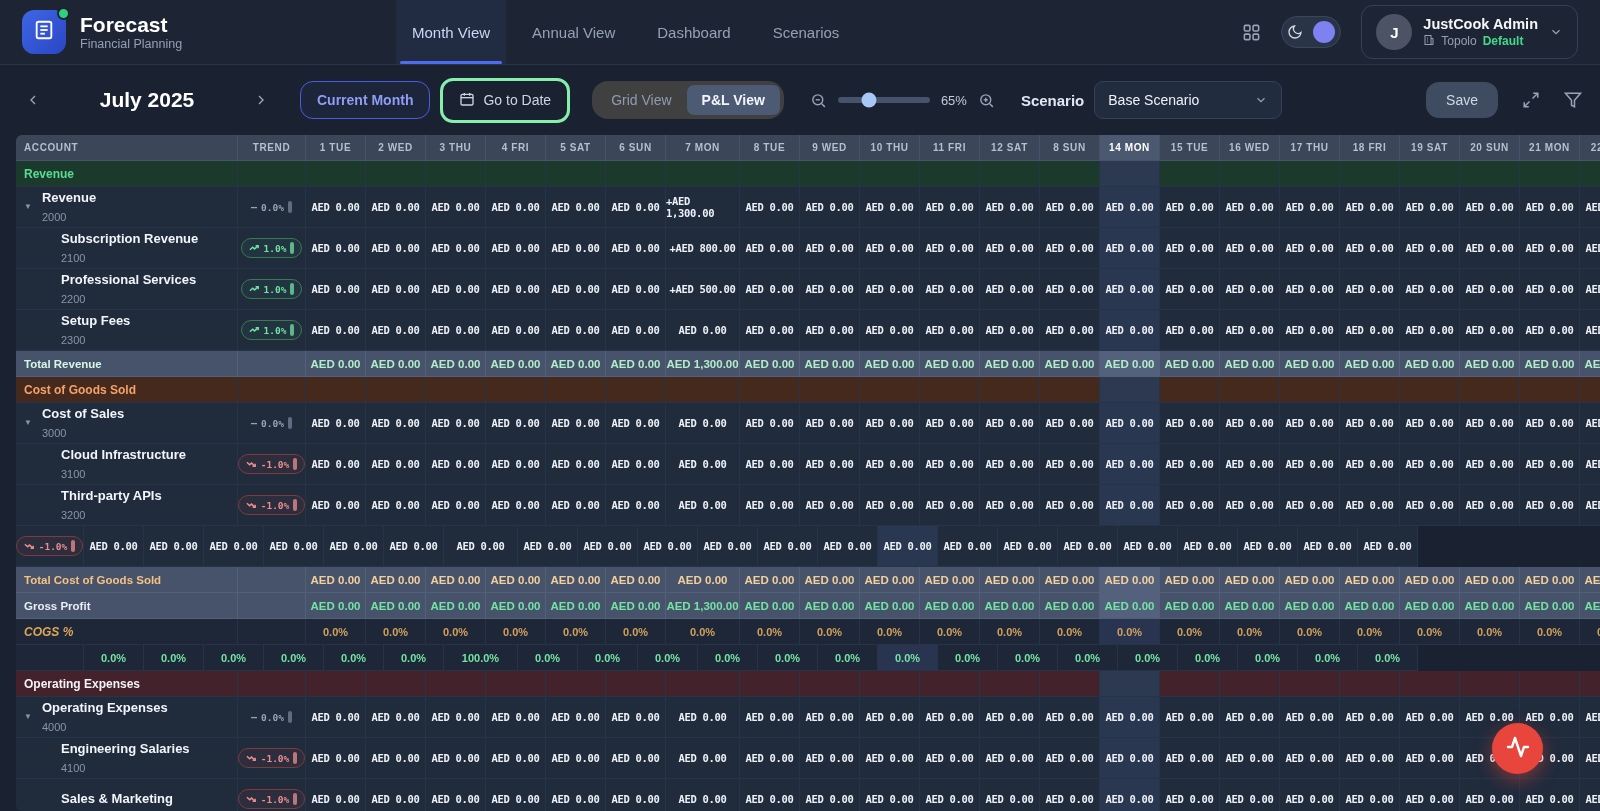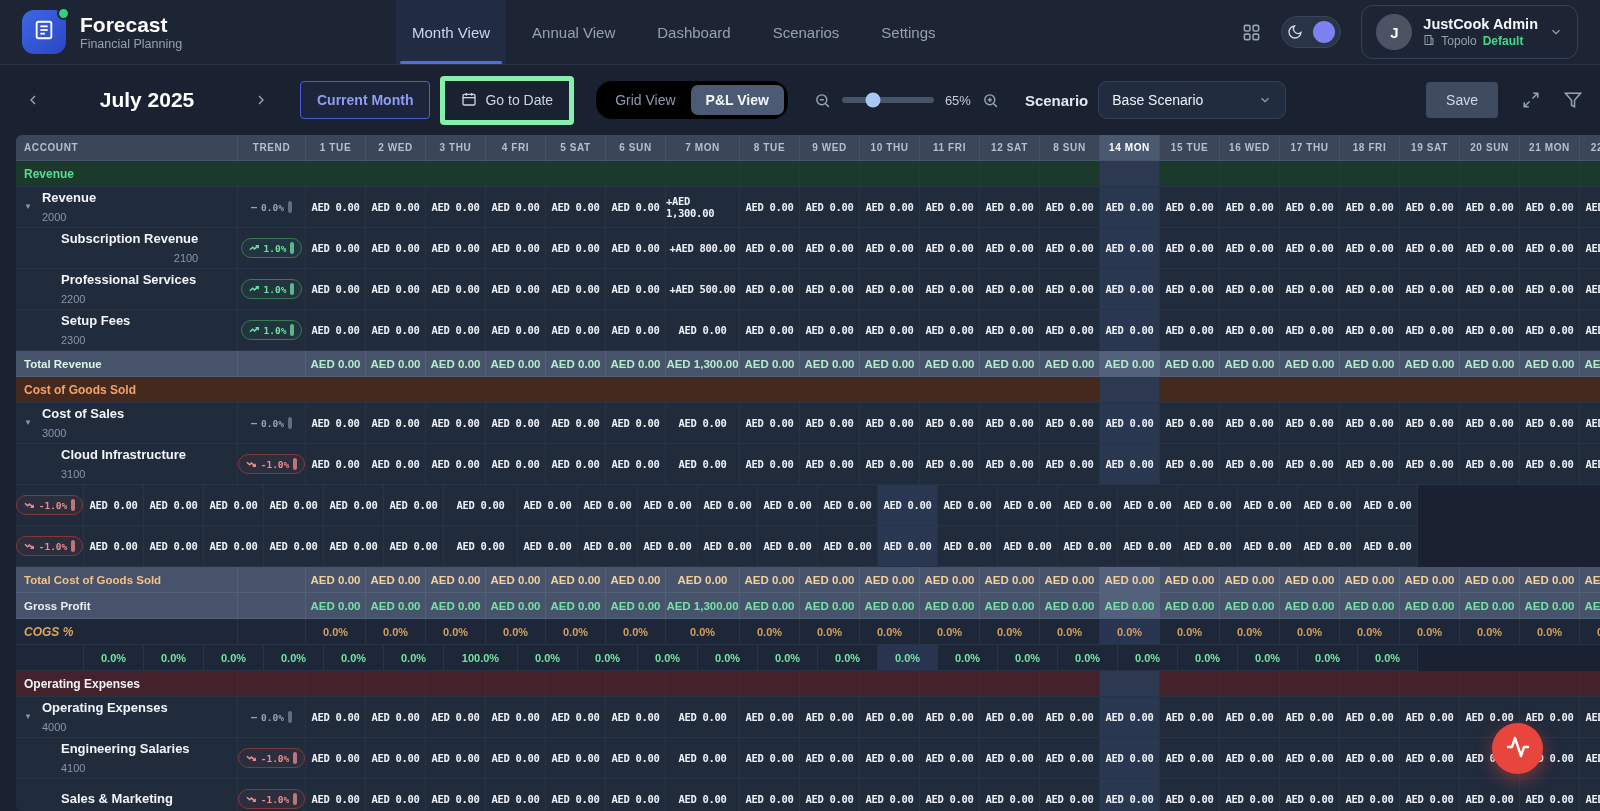--- a/index.html
+++ b/index.html
@@ -32,25 +32,25 @@
   .avatar { width:36px; height:36px; border-radius:50%; background:#4b5365; color:#fff; font-weight:bold;
             font-size:15px; display:flex; align-items:center; justify-content:center; }
   .user-name { font-size:14.5px; font-weight:bold; color:#f4f6f9; line-height:1.25; }
   .user-meta { display:flex; align-items:center; gap:6px; font-size:12px; color:#93a0b3; }
   .badge-green { color:#43d98a; font-weight:bold; }
 
   
   .toolbar { height:70px; display:flex; align-items:center; padding:0 18px; gap:10px; }
   .chev-btn { width:30px; height:30px; display:flex; align-items:center; justify-content:center; color:#9aa7b8; cursor:pointer; }
   .month-title { font-size:21px; font-weight:bold; color:#fff; width:178px; text-align:center; }
-  .btn { border-radius:4px; font-size:14px; padding:10px 16px; display:flex; align-items:center; gap:8px; cursor:pointer; white-space:nowrap; }
+  .btn { border-radius:13px; font-size:14px; padding:10px 16px; display:flex; align-items:center; gap:8px; cursor:pointer; white-space:nowrap; }
   .btn-indigo { border:1px solid #4c5ce0; color:#8f9df5; font-weight:600; background:rgba(77,93,228,0.05); margin-left:14px; }
-  .btn-ghost  { border:5px solid #86efac; color:#ccd5e3; }
+  .btn-ghost  { border:3px solid #86efac; color:#ccd5e3; }
   .btn-solid  { background:#3f4b61; color:#cfd8e6; border:none; padding:10px 20px; }
-  .seg-wrap { display:flex; background:#000000; border-radius:16px; padding:4px; margin-left:12px; }
+  .seg-wrap { display:flex; background:#404040; border-radius:16px; padding:4px; margin-left:12px; }
   .seg { padding:7px 15px; font-size:14px; color:#8e9bb0; border-radius:7px; cursor:pointer; }
   .seg.active { background:#4c5a73; color:#f2f5fa; font-weight:600; }
   .zoom-group { display:flex; align-items:center; gap:11px; margin-left:16px; }
   .slider { position:relative; width:92px; height:6px; background:#45536b; border-radius:3px; cursor:pointer; }
   .slider-knob { position:absolute; top:50%; left:34%; transform:translate(-50%,-50%); width:15px; height:15px;
                  border-radius:50%; background:#a7c8f5; }
   .zoom-pct { font-size:13px; color:#c2cbd9; }
   .scenario-label { font-size:15px; font-weight:600; color:#e2e8f2; margin-left:16px; }
   .select { width:188px; background:#222c3f; border:1px solid #33405a; border-radius:9px; padding:10px 13px;
             display:flex; align-items:center; justify-content:space-between; font-size:14px; color:#eef2f8; cursor:pointer; }
@@ -136,21 +136,20 @@
     <div>
       <div class="app-name">Forecast</div>
       <div class="app-sub">Financial Planning</div>
     </div>
 
     <div class="nav">
         <div class="tab active">Month View</div>
         <div class="tab">Annual View</div>
         <div class="tab">Dashboard</div>
         <div class="tab">Scenarios</div>
-        <div class="tab">Settings</div>
       </div>
 
     <div class="top-right">
       <span class="icon-plain">
         <svg width="19" height="19" viewBox="0 0 24 24" fill="none" stroke="currentColor" stroke-width="2">
           <rect x="3" y="3" width="7" height="7" rx="1.5"></rect>
             <rect x="14" y="3" width="7" height="7" rx="1.5"></rect>
           <rect x="3" y="14" width="7" height="7" rx="1.5"></rect>
             <rect x="14" y="14" width="7" height="7" rx="1.5"></rect>
         </svg>
@@ -396,21 +395,21 @@
           </div>
           <div class="c day">
             <span class="mono-val">AED 0.00</span>
           </div>
           <div class="c day">
             <span class="mono-val">AED 0.00</span>
           </div>
         </div>
         <div class="row arow">
       <div class="c account">
-            <div class="acct-child" style="display:flex;align-items:center;text-align:right;">
+            <div class="acct-child" style="display:flex;align-items:center;">
               <span><span class="acct-name" style="display:block;">Subscription Revenue</span><span class="acct-code">2100</span></span>
             </div>
           </div>
       <div class="c trend">
             <span class="pill up">
               <svg width="11" height="8" viewBox="0 0 12 8">
                 <polyline points="1,6 4,3.2 6,5 10,1.5" fill="none" stroke="currentColor" stroke-width="1.6"></polyline>
                 <polyline points="7.2,1.5 10,1.5 10,4.2" fill="none" stroke="currentColor" stroke-width="1.6"></polyline>
               </svg>
               <span>1.0%</span>
@@ -824,20 +823,103 @@
             <span class="mono-val">AED 0.00</span>
           </div>
           <div class="c day">
             <span class="mono-val">AED 0.00</span>
           </div>
         </div>
         <div class="row arow">
       <div class="c account">
             <div class="acct-child" style="display:flex;align-items:center;">
               <span><span class="acct-name" style="display:block;">Cloud Infrastructure</span><span class="acct-code">3100</span></span>
+            </div>
+          </div>
+      <div class="c trend">
+            <span class="pill down">
+              <svg width="11" height="8" viewBox="0 0 12 8">
+                <polyline points="1,2 4,4.8 6,3 10,6.5" fill="none" stroke="currentColor" stroke-width="1.6"></polyline>
+                <polyline points="7.2,6.5 10,6.5 10,3.8" fill="none" stroke="currentColor" stroke-width="1.6"></polyline>
+              </svg>
+              <span>-1.0%</span>
+              <span class="mini-bar"></span>
+            </span>
+          </div>
+          <div class="c day">
+            <span class="mono-val">AED 0.00</span>
+          </div>
+          <div class="c day">
+            <span class="mono-val">AED 0.00</span>
+          </div>
+          <div class="c day">
+            <span class="mono-val">AED 0.00</span>
+          </div>
+          <div class="c day">
+            <span class="mono-val">AED 0.00</span>
+          </div>
+          <div class="c day">
+            <span class="mono-val">AED 0.00</span>
+          </div>
+          <div class="c day">
+            <span class="mono-val">AED 0.00</span>
+          </div>
+          <div class="c day wide">
+            <span class="mono-val">AED 0.00</span>
+          </div>
+          <div class="c day">
+            <span class="mono-val">AED 0.00</span>
+          </div>
+          <div class="c day">
+            <span class="mono-val">AED 0.00</span>
+          </div>
+          <div class="c day">
+            <span class="mono-val">AED 0.00</span>
+          </div>
+          <div class="c day">
+            <span class="mono-val">AED 0.00</span>
+          </div>
+          <div class="c day">
+            <span class="mono-val">AED 0.00</span>
+          </div>
+          <div class="c day">
+            <span class="mono-val">AED 0.00</span>
+          </div>
+          <div class="c day today">
+            <span class="mono-val">AED 0.00</span>
+          </div>
+          <div class="c day">
+            <span class="mono-val">AED 0.00</span>
+          </div>
+          <div class="c day">
+            <span class="mono-val">AED 0.00</span>
+          </div>
+          <div class="c day">
+            <span class="mono-val">AED 0.00</span>
+          </div>
+          <div class="c day">
+            <span class="mono-val">AED 0.00</span>
+          </div>
+          <div class="c day">
+            <span class="mono-val">AED 0.00</span>
+          </div>
+          <div class="c day">
+            <span class="mono-val">AED 0.00</span>
+          </div>
+          <div class="c day">
+            <span class="mono-val">AED 0.00</span>
+          </div>
+          <div class="c day">
+            <span class="mono-val">AED 0.00</span>
+          </div>
+        </div>
+        <div class="row arow">
+      <div class="c account">
+            <div class="acct-child" style="display:flex;align-items:center;">
+              <span><span class="acct-name" style="display:block;">Third-party APIs</span><span class="acct-code">3200</span></span>
             </div>
           </div>
       <div class="c trend">
             <span class="pill down">
               <svg width="11" height="8" viewBox="0 0 12 8">
                 <polyline points="1,2 4,4.8 6,3 10,6.5" fill="none" stroke="currentColor" stroke-width="1.6"></polyline>
                 <polyline points="7.2,6.5 10,6.5 10,3.8" fill="none" stroke="currentColor" stroke-width="1.6"></polyline>
               </svg>
               <span>-1.0%</span>
               <span class="mini-bar"></span>
@@ -981,21 +1063,412 @@
           <div class="c day">
             <span class="mono-val">AED 0.00</span>
           </div>
           <div class="c day">
             <span class="mono-val">AED 0.00</span>
           </div>
           <div class="c day">
             <span class="mono-val">AED 0.00</span>
           </div>
         </div>
+        <div class="row trow tot-amber">
+      <div class="c account">Total Cost of Goods Sold</div>
+      <div class="c trend"></div>
+          <div class="c day">
+            <span class="val">AED 0.00</span>
+          </div>
+          <div class="c day">
+            <span class="val">AED 0.00</span>
+          </div>
+          <div class="c day">
+            <span class="val">AED 0.00</span>
+          </div>
+          <div class="c day">
+            <span class="val">AED 0.00</span>
+          </div>
+          <div class="c day">
+            <span class="val">AED 0.00</span>
+          </div>
+          <div class="c day">
+            <span class="val">AED 0.00</span>
+          </div>
+          <div class="c day wide">
+            <span class="val">AED 0.00</span>
+          </div>
+          <div class="c day">
+            <span class="val">AED 0.00</span>
+          </div>
+          <div class="c day">
+            <span class="val">AED 0.00</span>
+          </div>
+          <div class="c day">
+            <span class="val">AED 0.00</span>
+          </div>
+          <div class="c day">
+            <span class="val">AED 0.00</span>
+          </div>
+          <div class="c day">
+            <span class="val">AED 0.00</span>
+          </div>
+          <div class="c day">
+            <span class="val">AED 0.00</span>
+          </div>
+          <div class="c day today">
+            <span class="val">AED 0.00</span>
+          </div>
+          <div class="c day">
+            <span class="val">AED 0.00</span>
+          </div>
+          <div class="c day">
+            <span class="val">AED 0.00</span>
+          </div>
+          <div class="c day">
+            <span class="val">AED 0.00</span>
+          </div>
+          <div class="c day">
+            <span class="val">AED 0.00</span>
+          </div>
+          <div class="c day">
+            <span class="val">AED 0.00</span>
+          </div>
+          <div class="c day">
+            <span class="val">AED 0.00</span>
+          </div>
+          <div class="c day">
+            <span class="val">AED 0.00</span>
+          </div>
+          <div class="c day">
+            <span class="val">AED 0.00</span>
+          </div>
+        </div>
+        <div class="row trow tot-gross">
+      <div class="c account">Gross Profit</div>
+      <div class="c trend"></div>
+          <div class="c day">
+            <span class="val">AED 0.00</span>
+          </div>
+          <div class="c day">
+            <span class="val">AED 0.00</span>
+          </div>
+          <div class="c day">
+            <span class="val">AED 0.00</span>
+          </div>
+          <div class="c day">
+            <span class="val">AED 0.00</span>
+          </div>
+          <div class="c day">
+            <span class="val">AED 0.00</span>
+          </div>
+          <div class="c day">
+            <span class="val">AED 0.00</span>
+          </div>
+          <div class="c day wide">
+            <span class="val">AED 1,300.00</span>
+          </div>
+          <div class="c day">
+            <span class="val">AED 0.00</span>
+          </div>
+          <div class="c day">
+            <span class="val">AED 0.00</span>
+          </div>
+          <div class="c day">
+            <span class="val">AED 0.00</span>
+          </div>
+          <div class="c day">
+            <span class="val">AED 0.00</span>
+          </div>
+          <div class="c day">
+            <span class="val">AED 0.00</span>
+          </div>
+          <div class="c day">
+            <span class="val">AED 0.00</span>
+          </div>
+          <div class="c day today">
+            <span class="val">AED 0.00</span>
+          </div>
+          <div class="c day">
+            <span class="val">AED 0.00</span>
+          </div>
+          <div class="c day">
+            <span class="val">AED 0.00</span>
+          </div>
+          <div class="c day">
+            <span class="val">AED 0.00</span>
+          </div>
+          <div class="c day">
+            <span class="val">AED 0.00</span>
+          </div>
+          <div class="c day">
+            <span class="val">AED 0.00</span>
+          </div>
+          <div class="c day">
+            <span class="val">AED 0.00</span>
+          </div>
+          <div class="c day">
+            <span class="val">AED 0.00</span>
+          </div>
+          <div class="c day">
+            <span class="val">AED 0.00</span>
+          </div>
+        </div>
+        <div class="row prow pct-amber">
+      <div class="c account">COGS %</div>
+      <div class="c trend"></div>
+          <div class="c day">
+            <span class="val">0.0%</span>
+          </div>
+          <div class="c day">
+            <span class="val">0.0%</span>
+          </div>
+          <div class="c day">
+            <span class="val">0.0%</span>
+          </div>
+          <div class="c day">
+            <span class="val">0.0%</span>
+          </div>
+          <div class="c day">
+            <span class="val">0.0%</span>
+          </div>
+          <div class="c day">
+            <span class="val">0.0%</span>
+          </div>
+          <div class="c day wide">
+            <span class="val">0.0%</span>
+          </div>
+          <div class="c day">
+            <span class="val">0.0%</span>
+          </div>
+          <div class="c day">
+            <span class="val">0.0%</span>
+          </div>
+          <div class="c day">
+            <span class="val">0.0%</span>
+          </div>
+          <div class="c day">
+            <span class="val">0.0%</span>
+          </div>
+          <div class="c day">
+            <span class="val">0.0%</span>
+          </div>
+          <div class="c day">
+            <span class="val">0.0%</span>
+          </div>
+          <div class="c day today">
+            <span class="val">0.0%</span>
+          </div>
+          <div class="c day">
+            <span class="val">0.0%</span>
+          </div>
+          <div class="c day">
+            <span class="val">0.0%</span>
+          </div>
+          <div class="c day">
+            <span class="val">0.0%</span>
+          </div>
+          <div class="c day">
+            <span class="val">0.0%</span>
+          </div>
+          <div class="c day">
+            <span class="val">0.0%</span>
+          </div>
+          <div class="c day">
+            <span class="val">0.0%</span>
+          </div>
+          <div class="c day">
+            <span class="val">0.0%</span>
+          </div>
+          <div class="c day">
+            <span class="val">0.0%</span>
+          </div>
+        </div>
+        <div class="row prow pct-mint">
+      <div class="c trend"></div>
+          <div class="c day">
+            <span class="val">0.0%</span>
+          </div>
+          <div class="c day">
+            <span class="val">0.0%</span>
+          </div>
+          <div class="c day">
+            <span class="val">0.0%</span>
+          </div>
+          <div class="c day">
+            <span class="val">0.0%</span>
+          </div>
+          <div class="c day">
+            <span class="val">0.0%</span>
+          </div>
+          <div class="c day">
+            <span class="val">0.0%</span>
+          </div>
+          <div class="c day wide">
+            <span class="val">100.0%</span>
+          </div>
+          <div class="c day">
+            <span class="val">0.0%</span>
+          </div>
+          <div class="c day">
+            <span class="val">0.0%</span>
+          </div>
+          <div class="c day">
+            <span class="val">0.0%</span>
+          </div>
+          <div class="c day">
+            <span class="val">0.0%</span>
+          </div>
+          <div class="c day">
+            <span class="val">0.0%</span>
+          </div>
+          <div class="c day">
+            <span class="val">0.0%</span>
+          </div>
+          <div class="c day today">
+            <span class="val">0.0%</span>
+          </div>
+          <div class="c day">
+            <span class="val">0.0%</span>
+          </div>
+          <div class="c day">
+            <span class="val">0.0%</span>
+          </div>
+          <div class="c day">
+            <span class="val">0.0%</span>
+          </div>
+          <div class="c day">
+            <span class="val">0.0%</span>
+          </div>
+          <div class="c day">
+            <span class="val">0.0%</span>
+          </div>
+          <div class="c day">
+            <span class="val">0.0%</span>
+          </div>
+          <div class="c day">
+            <span class="val">0.0%</span>
+          </div>
+          <div class="c day">
+            <span class="val">0.0%</span>
+          </div>
+        </div>
+        <div class="row srow sec-opex">
+      <div class="c account">Operating Expenses</div>
+      <div class="c trend"></div>
+          <div class="c day"></div>
+          <div class="c day"></div>
+          <div class="c day"></div>
+          <div class="c day"></div>
+          <div class="c day"></div>
+          <div class="c day"></div>
+          <div class="c day wide"></div>
+          <div class="c day"></div>
+          <div class="c day"></div>
+          <div class="c day"></div>
+          <div class="c day"></div>
+          <div class="c day"></div>
+          <div class="c day"></div>
+          <div class="c day today"></div>
+          <div class="c day"></div>
+          <div class="c day"></div>
+          <div class="c day"></div>
+          <div class="c day"></div>
+          <div class="c day"></div>
+          <div class="c day"></div>
+          <div class="c day"></div>
+          <div class="c day"></div>
+        </div>
         <div class="row arow">
+      <div class="c account">
+            <div style="display:flex;align-items:center;">
+              <span class="tri">▼</span>
+              <span><span class="acct-name" style="display:block;">Operating Expenses</span><span class="acct-code">4000</span></span>
+            </div>
+          </div>
+      <div class="c trend">
+            <span class="pill flat">
+              <span style="font-size:10px;">—</span>
+              <span>0.0%</span>
+              <span class="mini-bar" style="color:#77839a;"></span>
+            </span>
+          </div>
+          <div class="c day">
+            <span class="mono-val">AED 0.00</span>
+          </div>
+          <div class="c day">
+            <span class="mono-val">AED 0.00</span>
+          </div>
+          <div class="c day">
+            <span class="mono-val">AED 0.00</span>
+          </div>
+          <div class="c day">
+            <span class="mono-val">AED 0.00</span>
+          </div>
+          <div class="c day">
+            <span class="mono-val">AED 0.00</span>
+          </div>
+          <div class="c day">
+            <span class="mono-val">AED 0.00</span>
+          </div>
+          <div class="c day wide">
+            <span class="mono-val">AED 0.00</span>
+          </div>
+          <div class="c day">
+            <span class="mono-val">AED 0.00</span>
+          </div>
+          <div class="c day">
+            <span class="mono-val">AED 0.00</span>
+          </div>
+          <div class="c day">
+            <span class="mono-val">AED 0.00</span>
+          </div>
+          <div class="c day">
+            <span class="mono-val">AED 0.00</span>
+          </div>
+          <div class="c day">
+            <span class="mono-val">AED 0.00</span>
+          </div>
+          <div class="c day">
+            <span class="mono-val">AED 0.00</span>
+          </div>
+          <div class="c day today">
+            <span class="mono-val">AED 0.00</span>
+          </div>
+          <div class="c day">
+            <span class="mono-val">AED 0.00</span>
+          </div>
+          <div class="c day">
+            <span class="mono-val">AED 0.00</span>
+          </div>
+          <div class="c day">
+            <span class="mono-val">AED 0.00</span>
+          </div>
+          <div class="c day">
+            <span class="mono-val">AED 0.00</span>
+          </div>
+          <div class="c day">
+            <span class="mono-val">AED 0.00</span>
+          </div>
+          <div class="c day">
+            <span class="mono-val">AED 0.00</span>
+          </div>
+          <div class="c day">
+            <span class="mono-val">AED 0.00</span>
+          </div>
+          <div class="c day">
+            <span class="mono-val">AED 0.00</span>
+          </div>
+        </div>
+        <div class="row arow">
+      <div class="c account">
+            <div class="acct-child" style="display:flex;align-items:center;">
+              <span><span class="acct-name" style="display:block;">Engineering Salaries</span><span class="acct-code">4100</span></span>
+            </div>
+          </div>
       <div class="c trend">
             <span class="pill down">
               <svg width="11" height="8" viewBox="0 0 12 8">
                 <polyline points="1,2 4,4.8 6,3 10,6.5" fill="none" stroke="currentColor" stroke-width="1.6"></polyline>
                 <polyline points="7.2,6.5 10,6.5 10,3.8" fill="none" stroke="currentColor" stroke-width="1.6"></polyline>
               </svg>
               <span>-1.0%</span>
               <span class="mini-bar"></span>
             </span>
           </div>
@@ -1059,410 +1532,26 @@
           <div class="c day">
             <span class="mono-val">AED 0.00</span>
           </div>
           <div class="c day">
             <span class="mono-val">AED 0.00</span>
           </div>
           <div class="c day">
             <span class="mono-val">AED 0.00</span>
           </div>
         </div>
-        <div class="row trow tot-amber">
-      <div class="c account">Total Cost of Goods Sold</div>
-      <div class="c trend"></div>
-          <div class="c day">
-            <span class="val">AED 0.00</span>
-          </div>
-          <div class="c day">
-            <span class="val">AED 0.00</span>
-          </div>
-          <div class="c day">
-            <span class="val">AED 0.00</span>
-          </div>
-          <div class="c day">
-            <span class="val">AED 0.00</span>
-          </div>
-          <div class="c day">
-            <span class="val">AED 0.00</span>
-          </div>
-          <div class="c day">
-            <span class="val">AED 0.00</span>
-          </div>
-          <div class="c day wide">
-            <span class="val">AED 0.00</span>
-          </div>
-          <div class="c day">
-            <span class="val">AED 0.00</span>
-          </div>
-          <div class="c day">
-            <span class="val">AED 0.00</span>
-          </div>
-          <div class="c day">
-            <span class="val">AED 0.00</span>
-          </div>
-          <div class="c day">
-            <span class="val">AED 0.00</span>
-          </div>
-          <div class="c day">
-            <span class="val">AED 0.00</span>
-          </div>
-          <div class="c day">
-            <span class="val">AED 0.00</span>
-          </div>
-          <div class="c day today">
-            <span class="val">AED 0.00</span>
-          </div>
-          <div class="c day">
-            <span class="val">AED 0.00</span>
-          </div>
-          <div class="c day">
-            <span class="val">AED 0.00</span>
-          </div>
-          <div class="c day">
-            <span class="val">AED 0.00</span>
-          </div>
-          <div class="c day">
-            <span class="val">AED 0.00</span>
-          </div>
-          <div class="c day">
-            <span class="val">AED 0.00</span>
-          </div>
-          <div class="c day">
-            <span class="val">AED 0.00</span>
-          </div>
-          <div class="c day">
-            <span class="val">AED 0.00</span>
-          </div>
-          <div class="c day">
-            <span class="val">AED 0.00</span>
-          </div>
-        </div>
-        <div class="row trow tot-gross">
-      <div class="c account">Gross Profit</div>
-      <div class="c trend"></div>
-          <div class="c day">
-            <span class="val">AED 0.00</span>
-          </div>
-          <div class="c day">
-            <span class="val">AED 0.00</span>
-          </div>
-          <div class="c day">
-            <span class="val">AED 0.00</span>
-          </div>
-          <div class="c day">
-            <span class="val">AED 0.00</span>
-          </div>
-          <div class="c day">
-            <span class="val">AED 0.00</span>
-          </div>
-          <div class="c day">
-            <span class="val">AED 0.00</span>
-          </div>
-          <div class="c day wide">
-            <span class="val">AED 1,300.00</span>
-          </div>
-          <div class="c day">
-            <span class="val">AED 0.00</span>
-          </div>
-          <div class="c day">
-            <span class="val">AED 0.00</span>
-          </div>
-          <div class="c day">
-            <span class="val">AED 0.00</span>
-          </div>
-          <div class="c day">
-            <span class="val">AED 0.00</span>
-          </div>
-          <div class="c day">
-            <span class="val">AED 0.00</span>
-          </div>
-          <div class="c day">
-            <span class="val">AED 0.00</span>
-          </div>
-          <div class="c day today">
-            <span class="val">AED 0.00</span>
-          </div>
-          <div class="c day">
-            <span class="val">AED 0.00</span>
-          </div>
-          <div class="c day">
-            <span class="val">AED 0.00</span>
-          </div>
-          <div class="c day">
-            <span class="val">AED 0.00</span>
-          </div>
-          <div class="c day">
-            <span class="val">AED 0.00</span>
-          </div>
-          <div class="c day">
-            <span class="val">AED 0.00</span>
-          </div>
-          <div class="c day">
-            <span class="val">AED 0.00</span>
-          </div>
-          <div class="c day">
-            <span class="val">AED 0.00</span>
-          </div>
-          <div class="c day">
-            <span class="val">AED 0.00</span>
-          </div>
-        </div>
-        <div class="row prow pct-amber">
-      <div class="c account">COGS %</div>
-      <div class="c trend"></div>
-          <div class="c day">
-            <span class="val">0.0%</span>
-          </div>
-          <div class="c day">
-            <span class="val">0.0%</span>
-          </div>
-          <div class="c day">
-            <span class="val">0.0%</span>
-          </div>
-          <div class="c day">
-            <span class="val">0.0%</span>
-          </div>
-          <div class="c day">
-            <span class="val">0.0%</span>
-          </div>
-          <div class="c day">
-            <span class="val">0.0%</span>
-          </div>
-          <div class="c day wide">
-            <span class="val">0.0%</span>
-          </div>
-          <div class="c day">
-            <span class="val">0.0%</span>
-          </div>
-          <div class="c day">
-            <span class="val">0.0%</span>
-          </div>
-          <div class="c day">
-            <span class="val">0.0%</span>
-          </div>
-          <div class="c day">
-            <span class="val">0.0%</span>
-          </div>
-          <div class="c day">
-            <span class="val">0.0%</span>
-          </div>
-          <div class="c day">
-            <span class="val">0.0%</span>
-          </div>
-          <div class="c day today">
-            <span class="val">0.0%</span>
-          </div>
-          <div class="c day">
-            <span class="val">0.0%</span>
-          </div>
-          <div class="c day">
-            <span class="val">0.0%</span>
-          </div>
-          <div class="c day">
-            <span class="val">0.0%</span>
-          </div>
-          <div class="c day">
-            <span class="val">0.0%</span>
-          </div>
-          <div class="c day">
-            <span class="val">0.0%</span>
-          </div>
-          <div class="c day">
-            <span class="val">0.0%</span>
-          </div>
-          <div class="c day">
-            <span class="val">0.0%</span>
-          </div>
-          <div class="c day">
-            <span class="val">0.0%</span>
-          </div>
-        </div>
-        <div class="row prow pct-mint">
-      <div class="c trend"></div>
-          <div class="c day">
-            <span class="val">0.0%</span>
-          </div>
-          <div class="c day">
-            <span class="val">0.0%</span>
-          </div>
-          <div class="c day">
-            <span class="val">0.0%</span>
-          </div>
-          <div class="c day">
-            <span class="val">0.0%</span>
-          </div>
-          <div class="c day">
-            <span class="val">0.0%</span>
-          </div>
-          <div class="c day">
-            <span class="val">0.0%</span>
-          </div>
-          <div class="c day wide">
-            <span class="val">100.0%</span>
-          </div>
-          <div class="c day">
-            <span class="val">0.0%</span>
-          </div>
-          <div class="c day">
-            <span class="val">0.0%</span>
-          </div>
-          <div class="c day">
-            <span class="val">0.0%</span>
-          </div>
-          <div class="c day">
-            <span class="val">0.0%</span>
-          </div>
-          <div class="c day">
-            <span class="val">0.0%</span>
-          </div>
-          <div class="c day">
-            <span class="val">0.0%</span>
-          </div>
-          <div class="c day today">
-            <span class="val">0.0%</span>
-          </div>
-          <div class="c day">
-            <span class="val">0.0%</span>
-          </div>
-          <div class="c day">
-            <span class="val">0.0%</span>
-          </div>
-          <div class="c day">
-            <span class="val">0.0%</span>
-          </div>
-          <div class="c day">
-            <span class="val">0.0%</span>
-          </div>
-          <div class="c day">
-            <span class="val">0.0%</span>
-          </div>
-          <div class="c day">
-            <span class="val">0.0%</span>
-          </div>
-          <div class="c day">
-            <span class="val">0.0%</span>
-          </div>
-          <div class="c day">
-            <span class="val">0.0%</span>
-          </div>
-        </div>
-        <div class="row srow sec-opex">
-      <div class="c account">Operating Expenses</div>
-      <div class="c trend"></div>
-          <div class="c day"></div>
-          <div class="c day"></div>
-          <div class="c day"></div>
-          <div class="c day"></div>
-          <div class="c day"></div>
-          <div class="c day"></div>
-          <div class="c day wide"></div>
-          <div class="c day"></div>
-          <div class="c day"></div>
-          <div class="c day"></div>
-          <div class="c day"></div>
-          <div class="c day"></div>
-          <div class="c day"></div>
-          <div class="c day today"></div>
-          <div class="c day"></div>
-          <div class="c day"></div>
-          <div class="c day"></div>
-          <div class="c day"></div>
-          <div class="c day"></div>
-          <div class="c day"></div>
-          <div class="c day"></div>
-          <div class="c day"></div>
-        </div>
-        <div class="row arow">
-      <div class="c account">
-            <div style="display:flex;align-items:center;">
-              <span class="tri">▼</span>
-              <span><span class="acct-name" style="display:block;">Operating Expenses</span><span class="acct-code">4000</span></span>
-            </div>
-          </div>
-      <div class="c trend">
-            <span class="pill flat">
-              <span style="font-size:10px;">—</span>
-              <span>0.0%</span>
-              <span class="mini-bar" style="color:#77839a;"></span>
-            </span>
-          </div>
-          <div class="c day">
-            <span class="mono-val">AED 0.00</span>
-          </div>
-          <div class="c day">
-            <span class="mono-val">AED 0.00</span>
-          </div>
-          <div class="c day">
-            <span class="mono-val">AED 0.00</span>
-          </div>
-          <div class="c day">
-            <span class="mono-val">AED 0.00</span>
-          </div>
-          <div class="c day">
-            <span class="mono-val">AED 0.00</span>
-          </div>
-          <div class="c day">
-            <span class="mono-val">AED 0.00</span>
-          </div>
-          <div class="c day wide">
-            <span class="mono-val">AED 0.00</span>
-          </div>
-          <div class="c day">
-            <span class="mono-val">AED 0.00</span>
-          </div>
-          <div class="c day">
-            <span class="mono-val">AED 0.00</span>
-          </div>
-          <div class="c day">
-            <span class="mono-val">AED 0.00</span>
-          </div>
-          <div class="c day">
-            <span class="mono-val">AED 0.00</span>
-          </div>
-          <div class="c day">
-            <span class="mono-val">AED 0.00</span>
-          </div>
-          <div class="c day">
-            <span class="mono-val">AED 0.00</span>
-          </div>
-          <div class="c day today">
-            <span class="mono-val">AED 0.00</span>
-          </div>
-          <div class="c day">
-            <span class="mono-val">AED 0.00</span>
-          </div>
-          <div class="c day">
-            <span class="mono-val">AED 0.00</span>
-          </div>
-          <div class="c day">
-            <span class="mono-val">AED 0.00</span>
-          </div>
-          <div class="c day">
-            <span class="mono-val">AED 0.00</span>
-          </div>
-          <div class="c day">
-            <span class="mono-val">AED 0.00</span>
-          </div>
-          <div class="c day">
-            <span class="mono-val">AED 0.00</span>
-          </div>
-          <div class="c day">
-            <span class="mono-val">AED 0.00</span>
-          </div>
-          <div class="c day">
-            <span class="mono-val">AED 0.00</span>
-          </div>
-        </div>
         <div class="row arow">
       <div class="c account">
             <div class="acct-child" style="display:flex;align-items:center;">
-              <span><span class="acct-name" style="display:block;">Engineering Salaries</span><span class="acct-code">4100</span></span>
+              <span>
+                <span class="acct-name" style="display:block;">Sales &amp; Marketing</span>
+              </span>
             </div>
           </div>
       <div class="c trend">
             <span class="pill down">
               <svg width="11" height="8" viewBox="0 0 12 8">
                 <polyline points="1,2 4,4.8 6,3 10,6.5" fill="none" stroke="currentColor" stroke-width="1.6"></polyline>
                 <polyline points="7.2,6.5 10,6.5 10,3.8" fill="none" stroke="currentColor" stroke-width="1.6"></polyline>
               </svg>
               <span>-1.0%</span>
               <span class="mini-bar"></span>
@@ -1528,105 +1617,20 @@
           <div class="c day">
             <span class="mono-val">AED 0.00</span>
           </div>
           <div class="c day">
             <span class="mono-val">AED 0.00</span>
           </div>
           <div class="c day">
             <span class="mono-val">AED 0.00</span>
           </div>
         </div>
-        <div class="row arow">
-      <div class="c account">
-            <div class="acct-child" style="display:flex;align-items:center;">
-              <span>
-                <span class="acct-name" style="display:block;">Sales &amp; Marketing</span>
-              </span>
-            </div>
-          </div>
-      <div class="c trend">
-            <span class="pill down">
-              <svg width="11" height="8" viewBox="0 0 12 8">
-                <polyline points="1,2 4,4.8 6,3 10,6.5" fill="none" stroke="currentColor" stroke-width="1.6"></polyline>
-                <polyline points="7.2,6.5 10,6.5 10,3.8" fill="none" stroke="currentColor" stroke-width="1.6"></polyline>
-              </svg>
-              <span>-1.0%</span>
-              <span class="mini-bar"></span>
-            </span>
-          </div>
-          <div class="c day">
-            <span class="mono-val">AED 0.00</span>
-          </div>
-          <div class="c day">
-            <span class="mono-val">AED 0.00</span>
-          </div>
-          <div class="c day">
-            <span class="mono-val">AED 0.00</span>
-          </div>
-          <div class="c day">
-            <span class="mono-val">AED 0.00</span>
-          </div>
-          <div class="c day">
-            <span class="mono-val">AED 0.00</span>
-          </div>
-          <div class="c day">
-            <span class="mono-val">AED 0.00</span>
-          </div>
-          <div class="c day wide">
-            <span class="mono-val">AED 0.00</span>
-          </div>
-          <div class="c day">
-            <span class="mono-val">AED 0.00</span>
-          </div>
-          <div class="c day">
-            <span class="mono-val">AED 0.00</span>
-          </div>
-          <div class="c day">
-            <span class="mono-val">AED 0.00</span>
-          </div>
-          <div class="c day">
-            <span class="mono-val">AED 0.00</span>
-          </div>
-          <div class="c day">
-            <span class="mono-val">AED 0.00</span>
-          </div>
-          <div class="c day">
-            <span class="mono-val">AED 0.00</span>
-          </div>
-          <div class="c day today">
-            <span class="mono-val">AED 0.00</span>
-          </div>
-          <div class="c day">
-            <span class="mono-val">AED 0.00</span>
-          </div>
-          <div class="c day">
-            <span class="mono-val">AED 0.00</span>
-          </div>
-          <div class="c day">
-            <span class="mono-val">AED 0.00</span>
-          </div>
-          <div class="c day">
-            <span class="mono-val">AED 0.00</span>
-          </div>
-          <div class="c day">
-            <span class="mono-val">AED 0.00</span>
-          </div>
-          <div class="c day">
-            <span class="mono-val">AED 0.00</span>
-          </div>
-          <div class="c day">
-            <span class="mono-val">AED 0.00</span>
-          </div>
-          <div class="c day">
-            <span class="mono-val">AED 0.00</span>
-          </div>
-        </div>
       </div>
   </div>
 
   <div class="fab">
     <span>
       <svg width="24" height="24" viewBox="0 0 24 24" fill="none" stroke="#ffffff" stroke-width="2.4" stroke-linecap="round" stroke-linejoin="round">
         <polyline points="22 12 18 12 15 21 9 3 6 12 2 12"></polyline>
       </svg>
     </span>
   </div>

